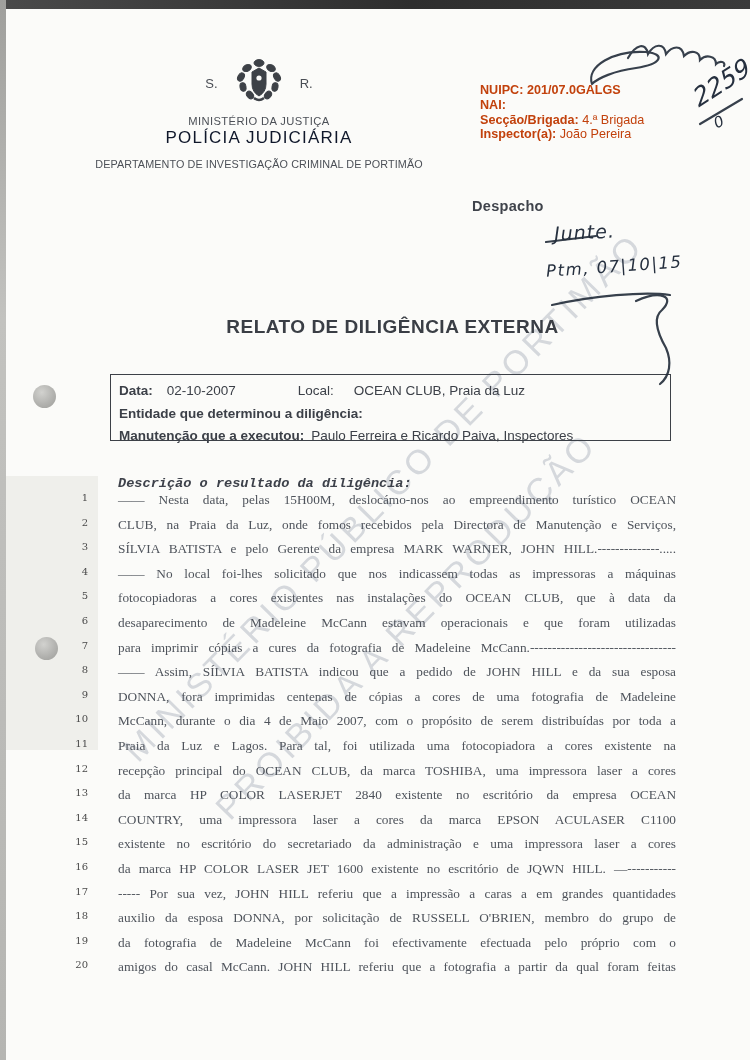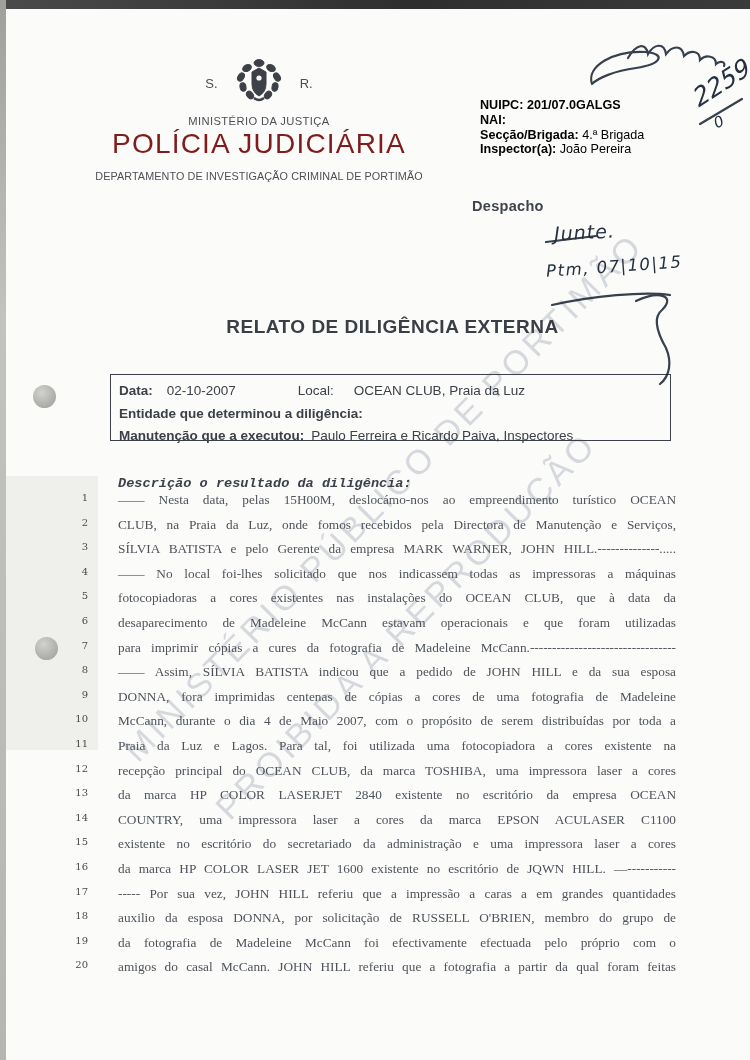--- a/index.html
+++ b/index.html
@@ -19,24 +19,24 @@
     z-index:4; }
   #hole-top { left:33px; top:385px; }
   #hole-bottom { left:35px; top:637px; }
 
   
   .hdr { position:absolute; left:95px; top:56px; width:328px; text-align:center;
     color:#4a4e55; z-index:3; }
   .crest-row { display:flex; align-items:center; justify-content:center; gap:15px; }
   .crest-side { font-size:13px; color:#4a4e55; }
   .ministry { margin-top:5px; font-size:11.2px; letter-spacing:.4px; color:#4c5057; }
-  .org { margin-top:1px; font-size:28px; letter-spacing:1.2px; color:#7f1d1d; }
+  .org { margin-top:1px; font-size:17px; letter-spacing:1.2px; color:#0f172a; }
   .dept { margin-top:10px; font-size:10.8px; letter-spacing:.1px; color:#4c5057; white-space:nowrap; }
 
-  .case { position:absolute; left:480px; top:98px; font-size:12.6px; color:#000000;
+  .case { position:absolute; left:480px; top:83px; font-size:12.6px; color:#c2410c;
     line-height:14.8px; z-index:3; }
   .b { font-weight:bold; }
 
   .despacho { position:absolute; left:472px; top:198px; font-size:14.5px; font-weight:bold;
     letter-spacing:.3px; color:#3f434b; z-index:3; }
 
   
   .hw { position:absolute; font-family:"DejaVu Sans", sans-serif; font-style:italic;
     color:#26303f; z-index:6; white-space:nowrap; }
   #hw-number { left:690px; top:68px; font-size:25px; transform:rotate(-33deg) skewX(-8deg); }

